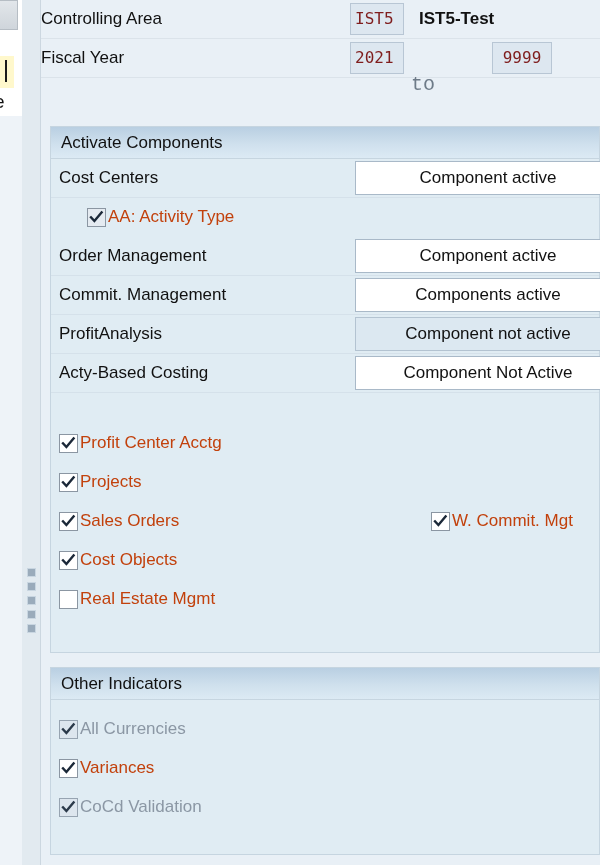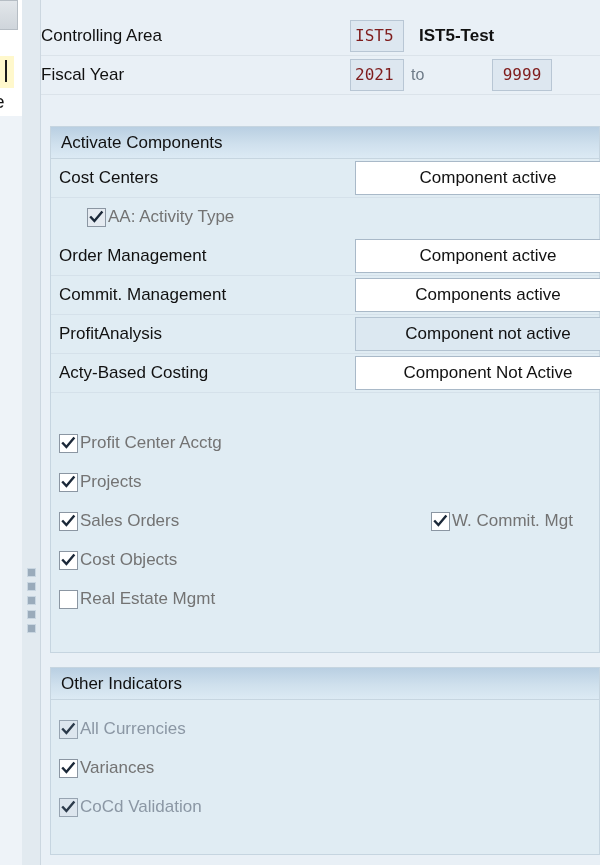--- a/index.html
+++ b/index.html
@@ -95,21 +95,21 @@
   
   .pane {
     position: absolute;
     left: 41px; top: 0;
     width: 559px; height: 865px;
     background: #e9f0f6;
     overflow: hidden;
   }
 
   
-  .hdr-form { padding-top: 17px; }
+  .hdr-form { padding-top: 0px; }
   .hdr-row {
     position: relative;
     height: 39px;
     border-bottom: 1px solid #dbe3ea;
     box-sizing: border-box;
   }
   .hdr-row .lbl {
     position: absolute;
     left: 0px;
     top: 9px;
@@ -132,23 +132,24 @@
   }
   .plain-text {
     position: absolute;
     font-size: 17px;
     font-weight: bold;
     color: #111;
     white-space: nowrap;
   }
   .sep-text {
     position: absolute;
-    font-family: Liberation Sans, sans-serif;
-    font-size: 16px;
+    font-family: Liberation Mono, monospace;
+    font-size: 20px;
     color: #6e7b88;
+    margin-top: 24px;
   }
 
   
   .groupbox {
     position: absolute;
     background: #e0ecf3;
     border: 1px solid #c6d5e0;
     box-sizing: border-box;
   }
   .group-title {
@@ -219,21 +220,21 @@
     background: #ffffff;
     border: 1px solid #8b96a2;
     box-sizing: border-box;
     flex: 0 0 auto;
   }
   .cb.dim .box { background: #dde6ee; border-color: #97a4b1; }
   .cb.semidim .box { background: #e5ebf1; border-color: #8b96a2; }
   .cb .box svg { position: absolute; left: 1px; top: 1px; }
   .cb .cb-lbl {
     font-size: 17px;
-    color: #737373;
+    color: #c2410c;
     white-space: nowrap;
     margin-left: 2px;
   }
   .cb.dim .cb-lbl { color: #8b97a4; }
 
   
   .cb-list-item {
     position: absolute;
     left: 8px;
   }

